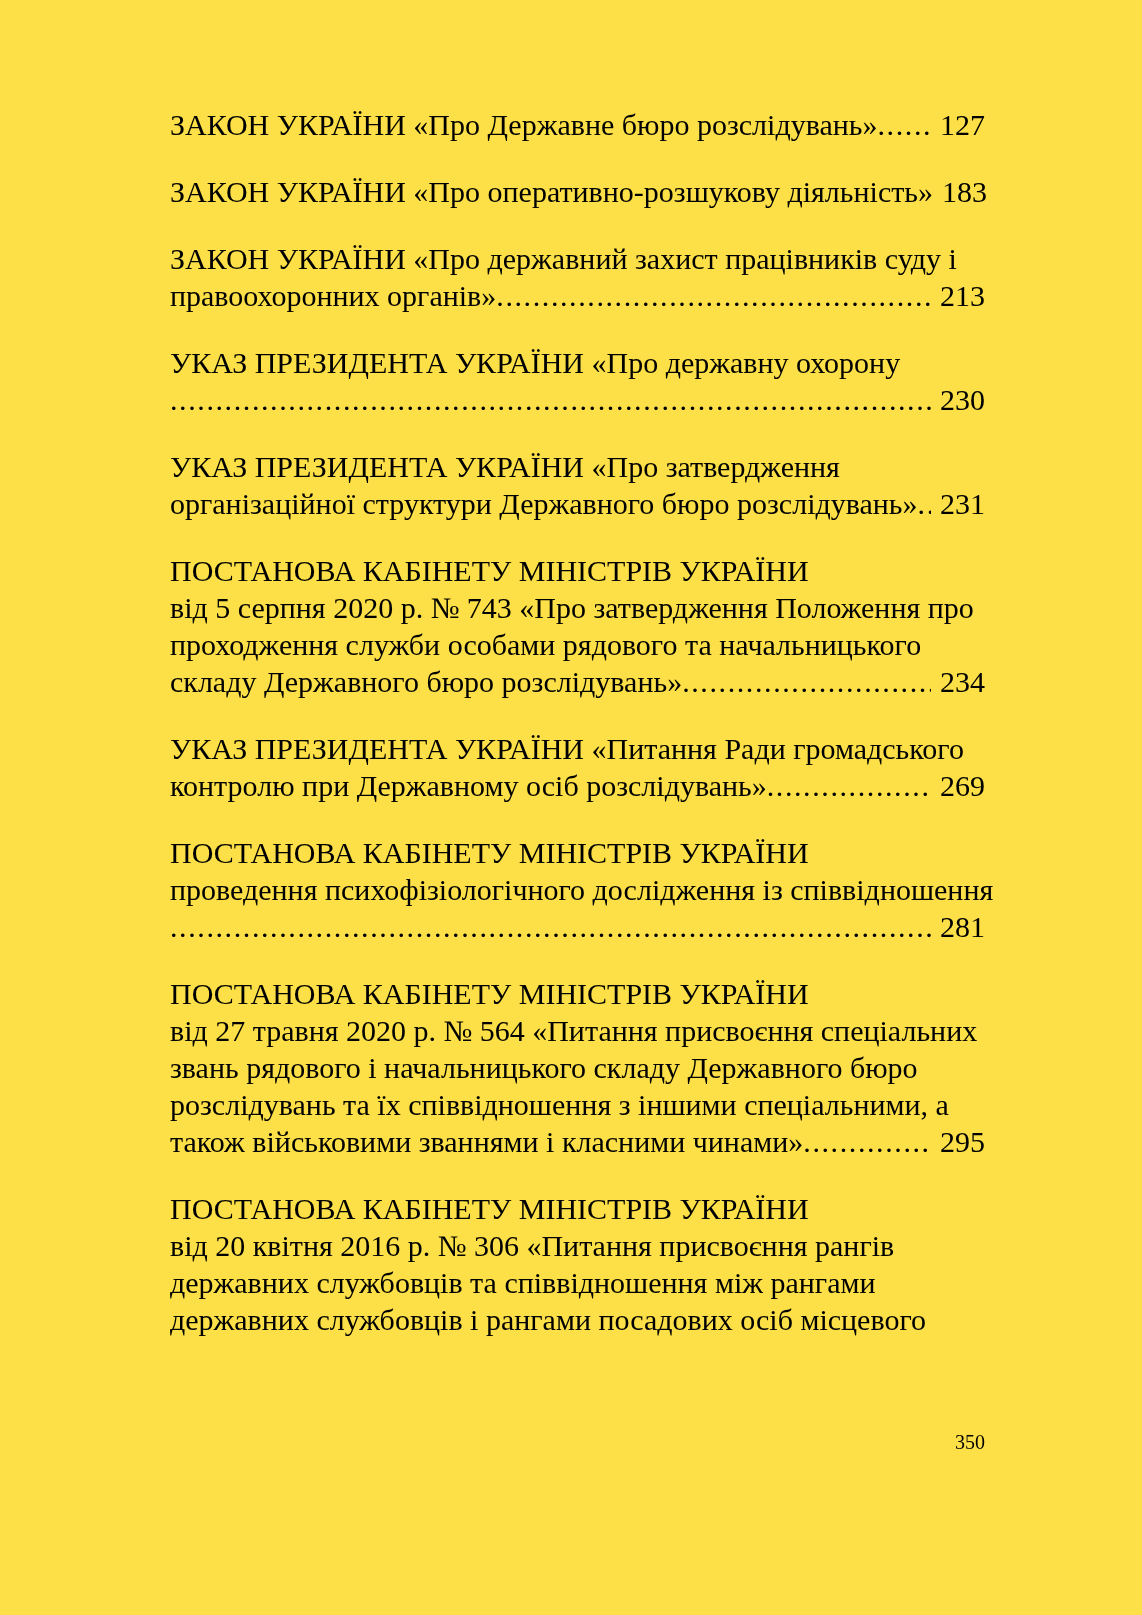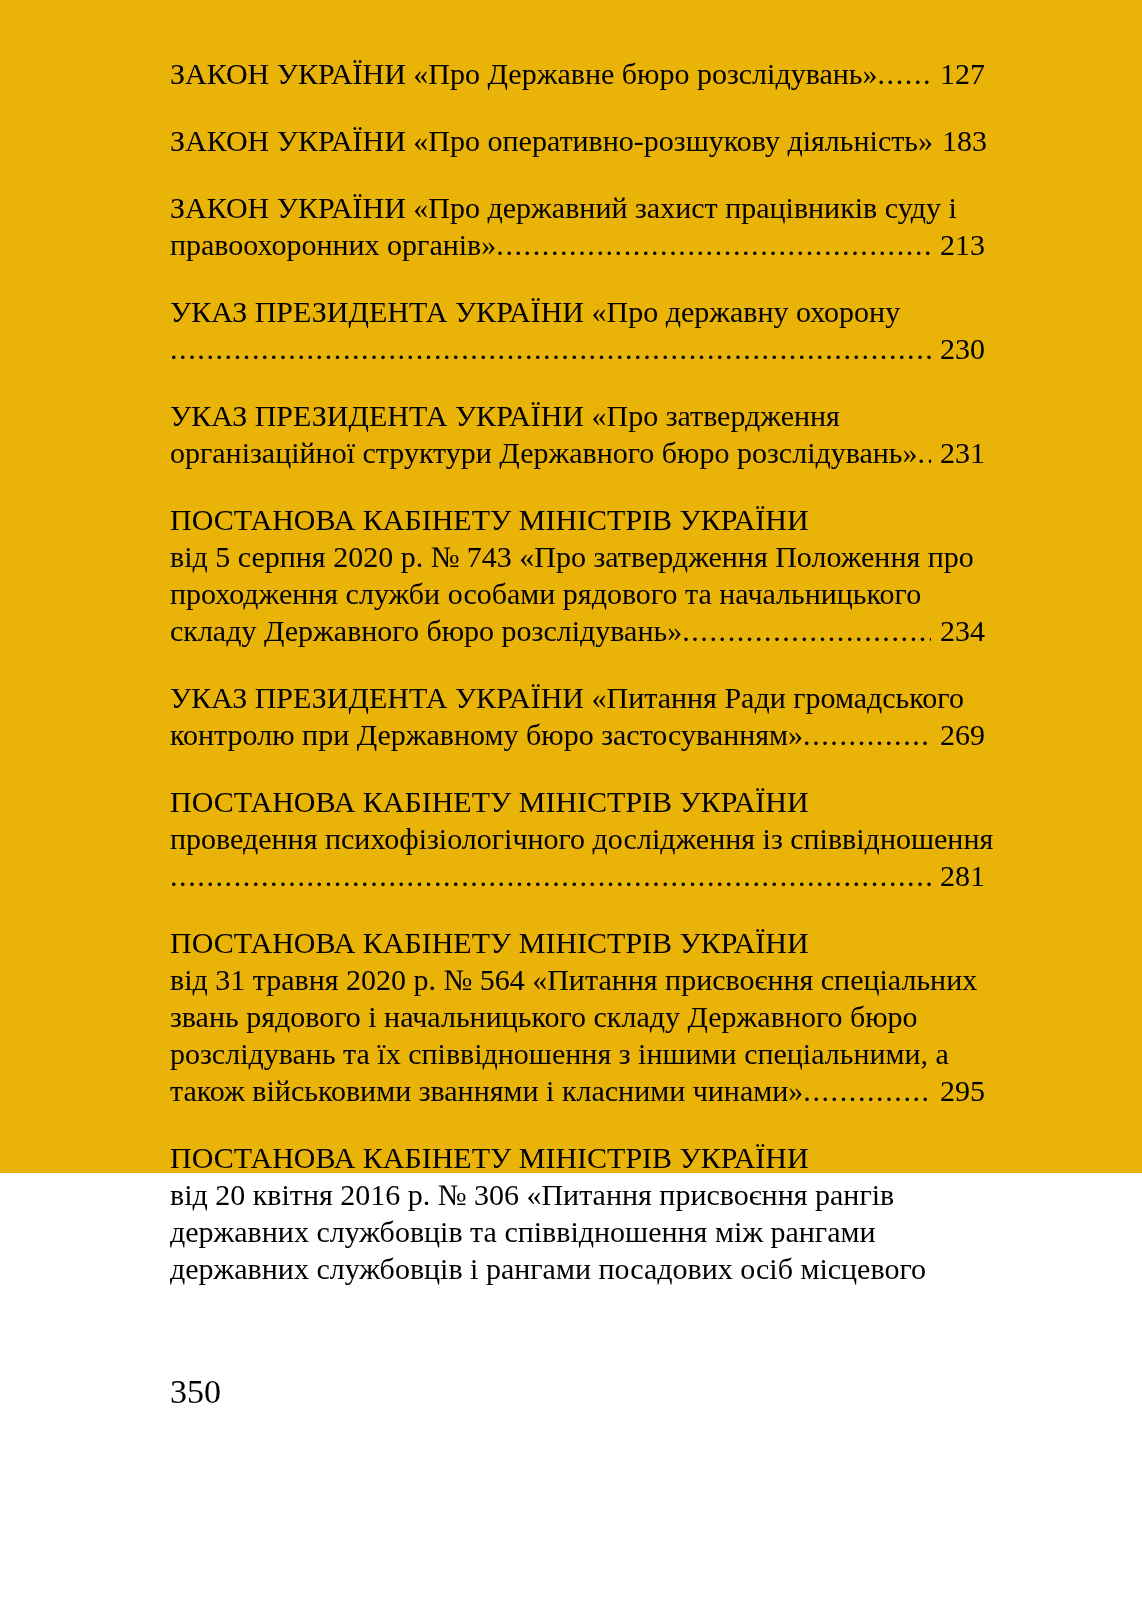--- a/index.html
+++ b/index.html
@@ -8,23 +8,23 @@
     width: 1142px;
     height: 1615px;
     position: relative;
     overflow: hidden;
     font-family: "Liberation Serif", "DejaVu Serif", serif;
     color: #000000;
     -webkit-font-smoothing: antialiased;
   }
   .doc-page {
     width: 1142px;
-    height: 1173px;
-    background: #eab308;
-    padding: 55px 157px 0 170px;
+    height: 1615px;
+    background: #fde047;
+    padding: 106px 157px 0 170px;
   }
   .toc {
     width: 815px;
   }
   .toc-entry {
     margin-bottom: 30px;
   }
   .toc-line {
     display: flex;
     align-items: stretch;
@@ -48,22 +48,22 @@
     letter-spacing: 1.6px;
   }
   .page-ref {
     flex: 0 0 auto;
     margin-left: 9px;
     text-align: right;
   }
   .page-footer {
     width: 815px;
     margin-top: 86px;
-    text-align: left;
-    font-size: 34px;
+    text-align: right;
+    font-size: 20px;
     line-height: 37px;
   }
 </style>
 </head>
 <body>
 
 <div class="doc-page">
   <main class="toc" id="toc-container">
       <div class="toc-entry">
         <div class="toc-line">
@@ -122,21 +122,21 @@
           <span class="toc-text">складу Державного бюро розслідувань»</span>
           <span class="leader"></span>
           <span class="page-ref">234</span>
         </div>
       </div>
       <div class="toc-entry">
         <div class="toc-line">
           <span class="toc-text">УКАЗ ПРЕЗИДЕНТА УКРАЇНИ «Питання Ради громадського</span>
         </div>
         <div class="toc-line">
-          <span class="toc-text">контролю при Державному бюро застосуванням»</span>
+          <span class="toc-text">контролю при Державному осіб розслідувань»</span>
           <span class="leader"></span>
           <span class="page-ref">269</span>
         </div>
       </div>
       <div class="toc-entry">
         <div class="toc-line">
           <span class="toc-text">ПОСТАНОВА КАБІНЕТУ МІНІСТРІВ УКРАЇНИ</span>
         </div>
         <div class="toc-line">
           <span class="toc-text">проведення психофізіологічного дослідження із співвідношення</span>
@@ -144,21 +144,21 @@
         <div class="toc-line">
           <span class="leader"></span>
           <span class="page-ref">281</span>
         </div>
       </div>
       <div class="toc-entry">
         <div class="toc-line">
           <span class="toc-text">ПОСТАНОВА КАБІНЕТУ МІНІСТРІВ УКРАЇНИ</span>
         </div>
         <div class="toc-line">
-          <span class="toc-text">від 31 травня 2020 р. № 564 «Питання присвоєння спеціальних</span>
+          <span class="toc-text">від 27 травня 2020 р. № 564 «Питання присвоєння спеціальних</span>
         </div>
         <div class="toc-line">
           <span class="toc-text">звань рядового і начальницького складу Державного бюро</span>
         </div>
         <div class="toc-line">
           <span class="toc-text">розслідувань та їх співвідношення з іншими спеціальними, а</span>
         </div>
         <div class="toc-line">
           <span class="toc-text">також військовими званнями і класними чинами»</span>
           <span class="leader"></span>

